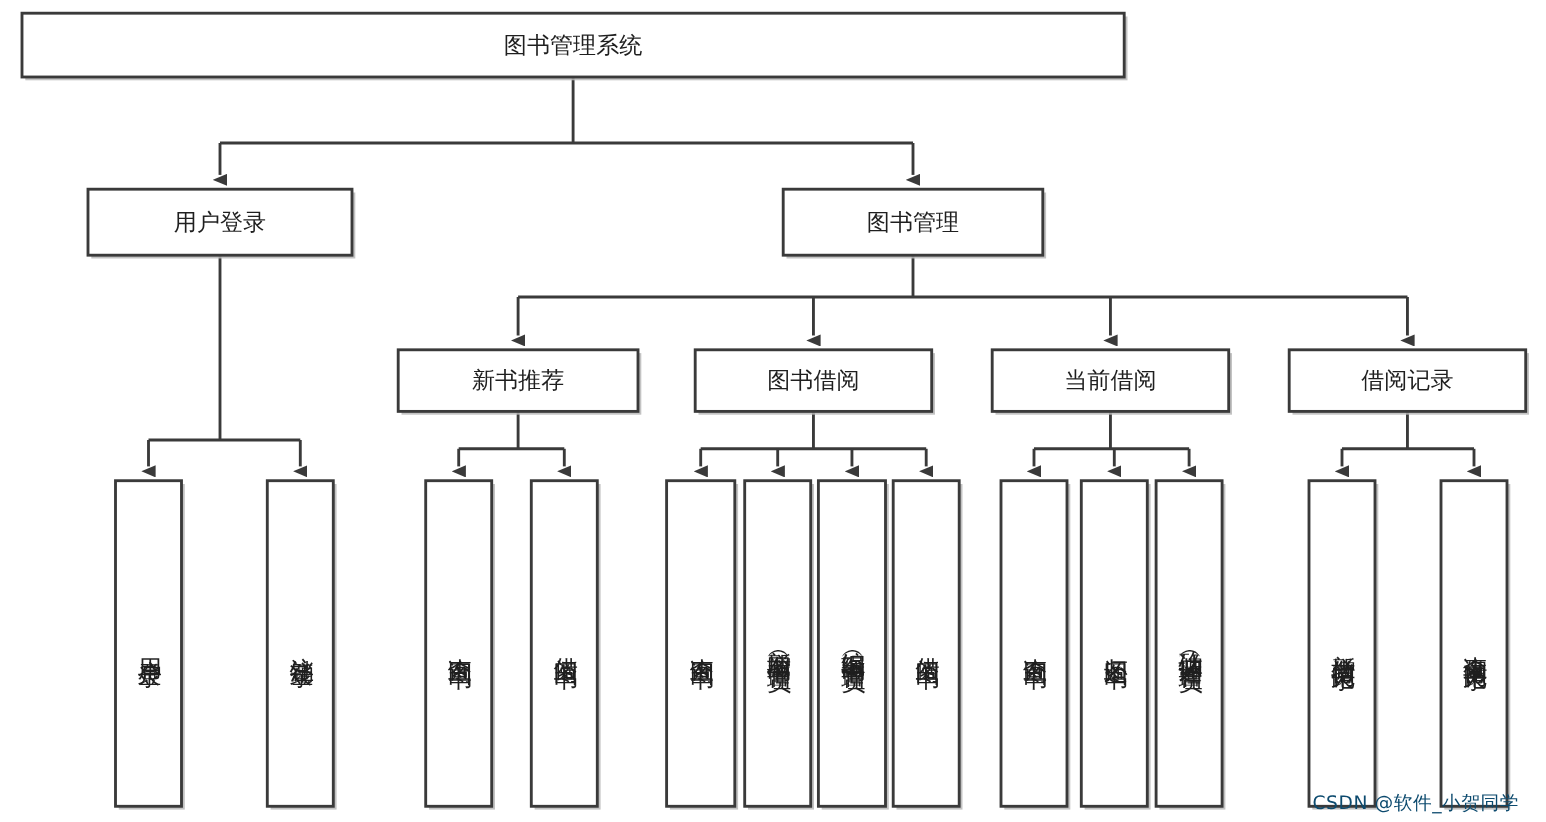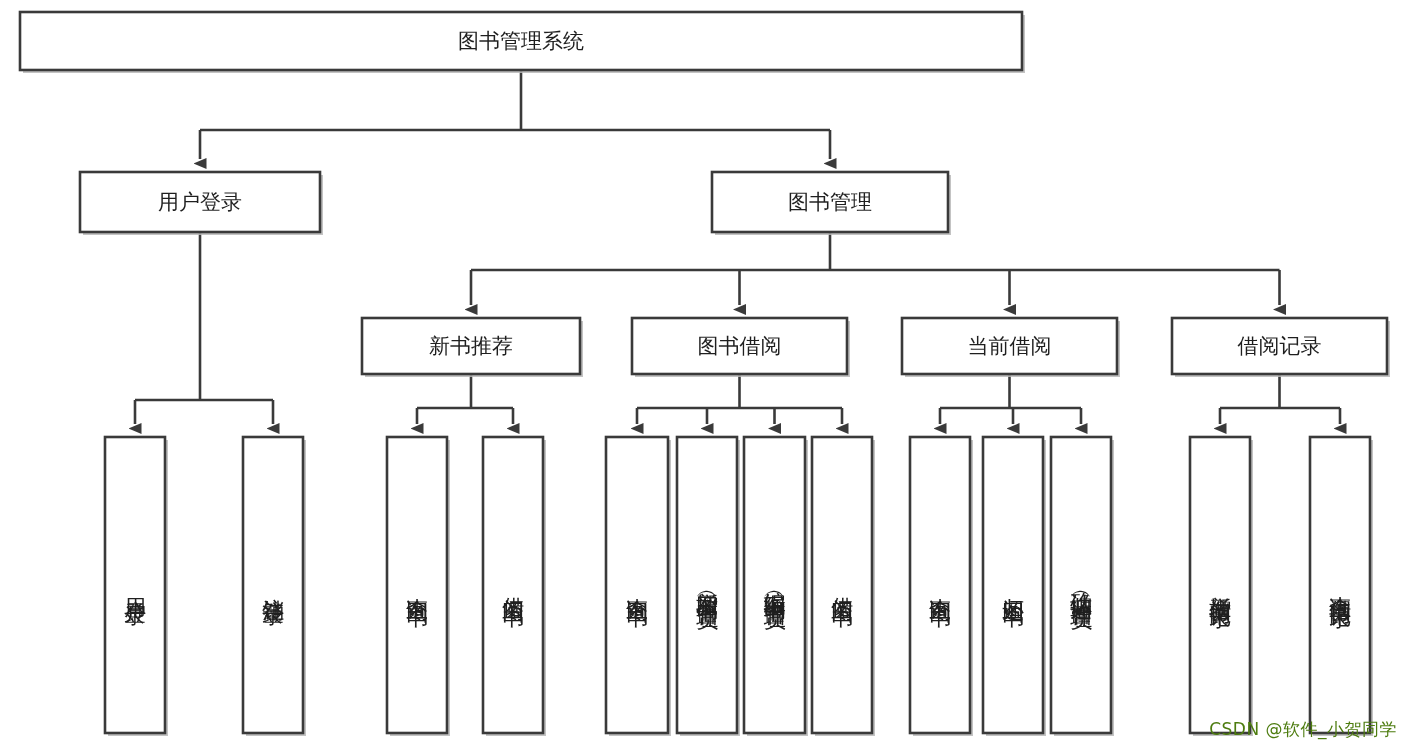--- a/index.html
+++ b/index.html
@@ -68,25 +68,25 @@
     font-family: "DejaVu Sans", "Liberation Sans", sans-serif;
     font-size: 22px;
     line-height: 1.12;
     letter-spacing: 2.5px;
     color: #1f1f1f;
     white-space: nowrap;
     text-align: center;
   }
   .watermark {
     position: absolute;
-    right: 8px;
+    right: 24px;
     bottom: 6px;
     font-family: "DejaVu Sans", "Liberation Sans", sans-serif;
     font-size: 17px;
-    color: #4d7c0f;
+    color: #0c4a6e;
     letter-spacing: 0.5px;
     user-select: none;
   }
 </style>
 </head>
 <body>
 
 <div id="diagram-root">
   <svg id="chart-svg" viewBox="0 0 1405 747" xmlns="http://www.w3.org/2000/svg">
     <defs>

